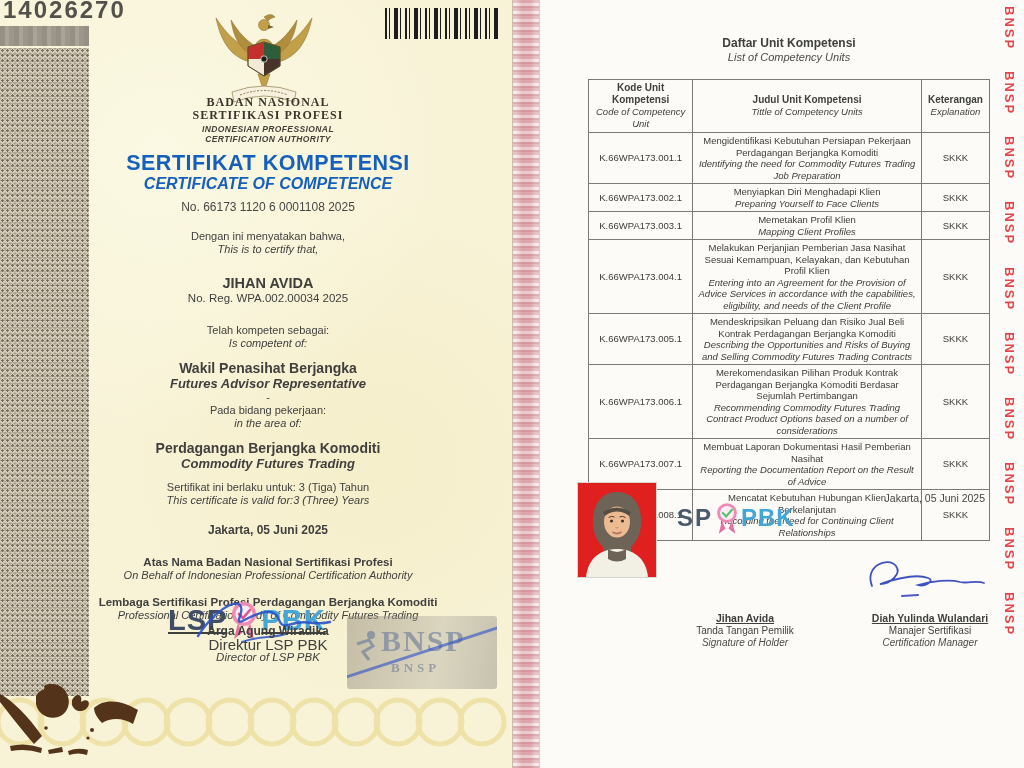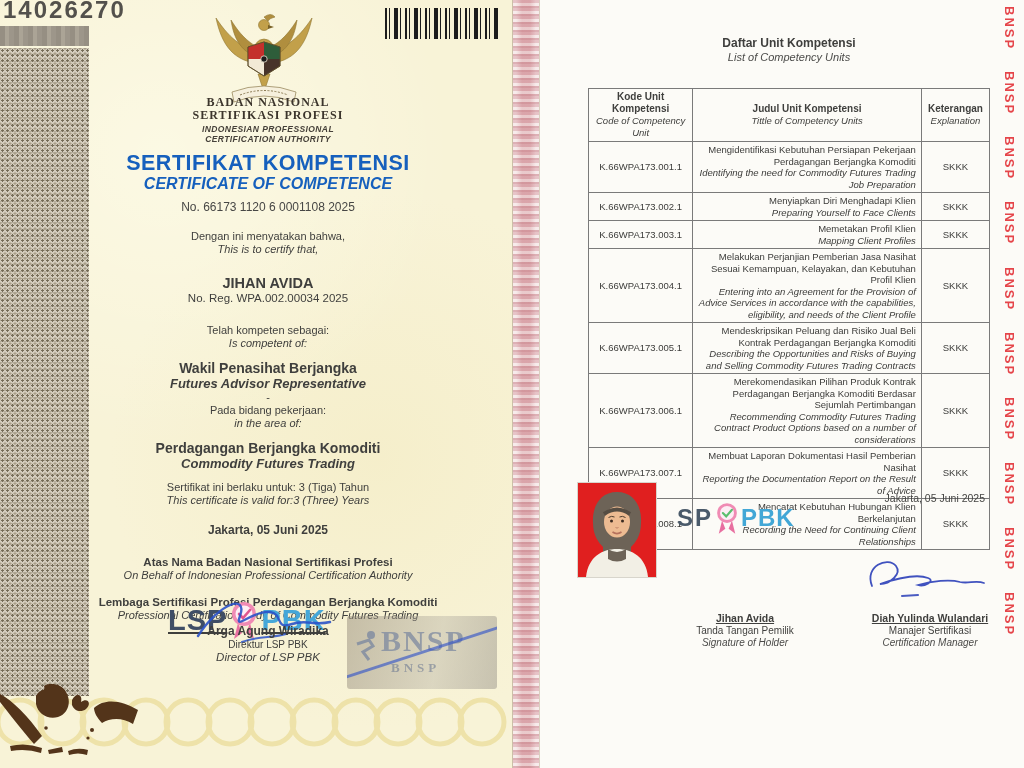--- a/index.html
+++ b/index.html
@@ -63,27 +63,27 @@
     font-family:"Liberation Serif",serif;color:#6f7b93;opacity:.6;letter-spacing:4px;}
   #bnsp-stamp .streak{position:absolute;left:-10px;top:30px;width:200px;height:3px;background:#3556c8;opacity:.65;transform:rotate(-18deg);}
   #circle-chain{left:0;top:696px;}
   #indo-map{left:0;top:684px;}
 
   
   #units-page{left:540px;top:0;width:484px;height:768px;background:#fcfbf7;}
   #units-heading{left:48px;top:36px;width:402px;text-align:center;}
   .uh-id{font-size:12px;font-weight:bold;line-height:14px;}
   .uh-en{font-size:11px;font-style:italic;line-height:14px;color:#4b4b49;}
-  #units-table{left:48px;top:88px;width:402px;border-collapse:collapse;}
+  #units-table{left:48px;top:79px;width:402px;border-collapse:collapse;}
   #units-table th,#units-table td{border:1px solid #7a7a7a;padding:2px 5px;vertical-align:middle;}
   #units-table th{font-size:10px;line-height:12px;font-weight:bold;}
   #units-table th .en{font-weight:normal;font-style:italic;font-size:9.5px;}
   #units-table td{font-size:9.5px;line-height:11.5px;color:#3c3c3a;}
   .col-code{width:26%;text-align:center;}
-  .col-title{width:57%;text-align:right;}
+  .col-title{width:57%;text-align:center;}
   .col-note{width:17%;text-align:center;}
   td .en{font-style:italic;}
   #photo{left:38px;top:483px;width:78px;height:94px;box-shadow:0 0 0 1px #d8d5cc;}
   #logo-partial{left:100px;top:498px;height:40px;display:flex;align-items:center;margin-left:37px;}
   .sp-txt{font-size:24px;font-weight:bold;color:#4a5a6a;letter-spacing:2px;}
   .pbk2-txt{font-size:24px;font-weight:bold;color:#42a7d6;letter-spacing:1px;}
   #right-date{left:245px;top:492px;width:200px;text-align:right;font-size:10.5px;color:#454543;}
   #manager-sig{left:322px;top:552px;}
   .sig-block{top:612px;width:180px;text-align:center;}
   .sig-name{font-size:10.5px;font-weight:bold;text-decoration:underline;line-height:13px;}
@@ -174,21 +174,21 @@
       </svg>
       <span class="pbk-txt">PBK</span>
     </div>
     <svg id="director-sig" class="abs" width="150" height="58" viewBox="0 0 150 58">
       <path d="M8 44 C30 10 58 2 50 24 C44 40 62 18 80 20 C94 22 84 38 102 32 C116 27 124 34 140 30" fill="none" stroke="#2a52c8" stroke-width="2.4" stroke-linecap="round" opacity=".9"></path>
       <path d="M52 50 C66 44 84 46 96 42" fill="none" stroke="#2a52c8" stroke-width="2" stroke-linecap="round" opacity=".85"></path>
     </svg>
 
     <div id="signer-block" class="abs">
       <div class="l-date">Arga Agung Wiradika</div>
-      <div class="l-sm" style="font-size:10px">Direktur LSP PBK</div>
+      <div class="l-sm" style="font-size:15px">Direktur LSP PBK</div>
       <div class="l-sm-i" style="font-size:11.5px">Director of LSP PBK</div>
     </div>
 
     <div id="bnsp-stamp" class="abs">
       <svg class="abs" style="left:6px;top:12px" width="28" height="34" viewBox="0 0 28 34">
         <circle cx="18" cy="7" r="4" fill="#7d89a0" opacity=".8"></circle>
         <path d="M4 16 L16 12 L20 18 L10 24 L16 32" fill="none" stroke="#7d89a0" stroke-width="3" opacity=".8"></path>
       </svg>
       <div class="big">BNSP</div>
       <div class="small">BNSP</div>

